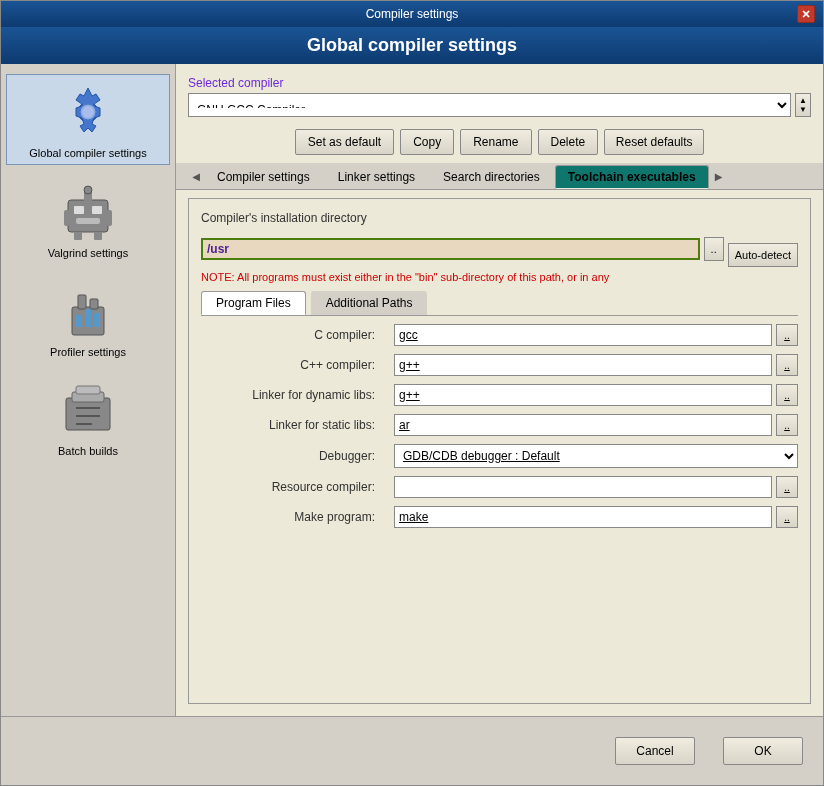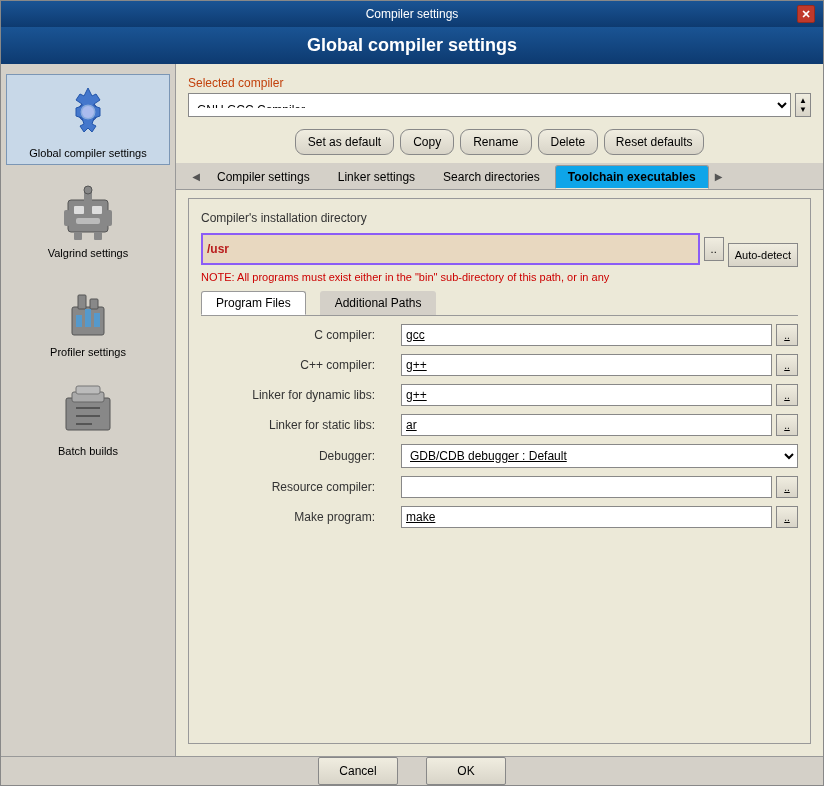--- a/index.html
+++ b/index.html
@@ -113,21 +113,21 @@
     .main-content {
       flex: 1;
       padding: 12px;
       display: flex;
       flex-direction: column;
       gap: 8px;
       overflow: auto;
     }
     .section-label {
       font-size: 12px;
-      color: #c2410c;
+      color: #6d28d9;
       margin-bottom: 3px;
     }
     .compiler-select-row {
       display: flex;
       align-items: center;
       gap: 4px;
     }
     .compiler-select {
       flex: 1;
       height: 24px;
@@ -143,21 +143,21 @@
       justify-content: center;
       margin-top: 4px;
     }
     .btn {
       height: 26px;
       padding: 0 12px;
       border: 1px solid #888;
       background: linear-gradient(to bottom, #f0ede0, #d8d4c8);
       cursor: pointer;
       font-size: 12px;
-      border-radius: 9px;
+      border-radius: 2px;
     }
     .btn-wide { padding: 0 8px; min-width: 100px; text-align: center; }
     .tabs-row {
       display: flex;
       align-items: center;
       background: #d4d0c8;
       border-bottom: 1px solid #999;
       margin: 0 -12px;
       padding: 0 12px;
     }
@@ -175,21 +175,21 @@
       padding: 4px 12px;
       border: 1px solid transparent;
       cursor: pointer;
       font-size: 12px;
       margin-right: 2px;
       margin-top: 2px;
       background: #d4d0c8;
       border-radius: 3px 3px 0 0;
     }
     .tab.active {
-      background: #0ea5e9;
+      background: #0f766e;
       border: 1px solid #999;
       border-bottom: 1px solid #ece9d8;
       font-weight: bold;
     }
     .panel {
       background: #ece9d8;
       border: 1px solid #999;
       padding: 12px;
       flex: 1;
     }
@@ -199,26 +199,26 @@
       color: #333;
     }
     .dir-input-row {
       display: flex;
       gap: 4px;
       align-items: center;
       margin-bottom: 4px;
     }
     .dir-input {
       flex: 1;
-      height: 32px;
-      border: 2px solid #8b5cf6;
+      height: 22px;
+      border: 2px solid #4d7c0f;
       background: #e8d8c0;
       padding: 2px 4px;
       font-size: 12px;
-      color: #b91c1c;
+      color: #4c1d95;
       font-weight: bold;
     }
     .btn-small {
       height: 24px;
       padding: 0 6px;
       border: 1px solid #888;
       background: linear-gradient(to bottom, #f0ede0, #d8d4c8);
       cursor: pointer;
       font-size: 11px;
     }
@@ -230,33 +230,33 @@
     .inner-tabs {
       display: flex;
       border-bottom: 1px solid #999;
       margin-bottom: 8px;
     }
     .inner-tab {
       padding: 4px 14px;
       border: 1px solid transparent;
       cursor: pointer;
       font-size: 12px;
-      margin-right: 14px;
+      margin-right: 5px;
       background: #d4d0c8;
       border-radius: 3px 3px 0 0;
     }
     .inner-tab.active {
       background: white;
       border: 1px solid #999;
       border-bottom: 1px solid white;
     }
     .form-grid {
       display: grid;
       grid-template-columns: 180px 1fr;
-      gap: 8px 20px;
+      gap: 8px 13px;
       align-items: center;
     }
     .form-label {
       font-size: 12px;
       color: #333;
       text-align: right;
       padding-right: 6px;
     }
     .form-input-row {
       display: flex;
@@ -287,23 +287,23 @@
       background: linear-gradient(to bottom, #f0ede0, #d8d4c8);
       cursor: pointer;
       font-size: 10px;
       display: flex;
       align-items: center;
       justify-content: center;
       padding: 0;
     }
     .dialog-footer {
       display: flex;
-      justify-content: center;
+      justify-content: flex-end;
       gap: 28px;
-      padding: 0;
+      padding: 20px;
       background: #d4d0c8;
       border-top: 1px solid #999;
     }
     .footer-btn {
       width: 80px;
       height: 28px;
       border: 1px solid #888;
       background: linear-gradient(to bottom, #f0ede0, #d8d4c8);
       cursor: pointer;
       font-size: 12px;

